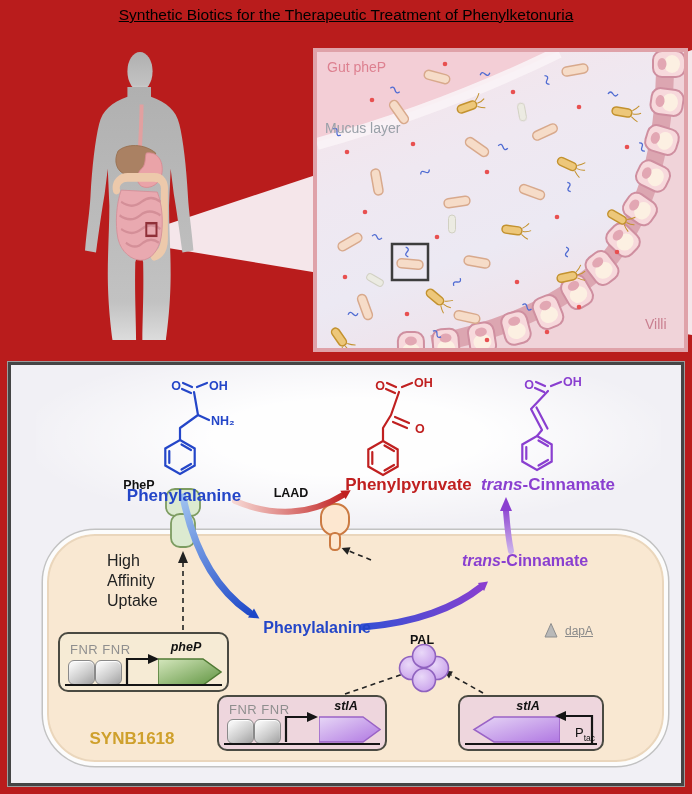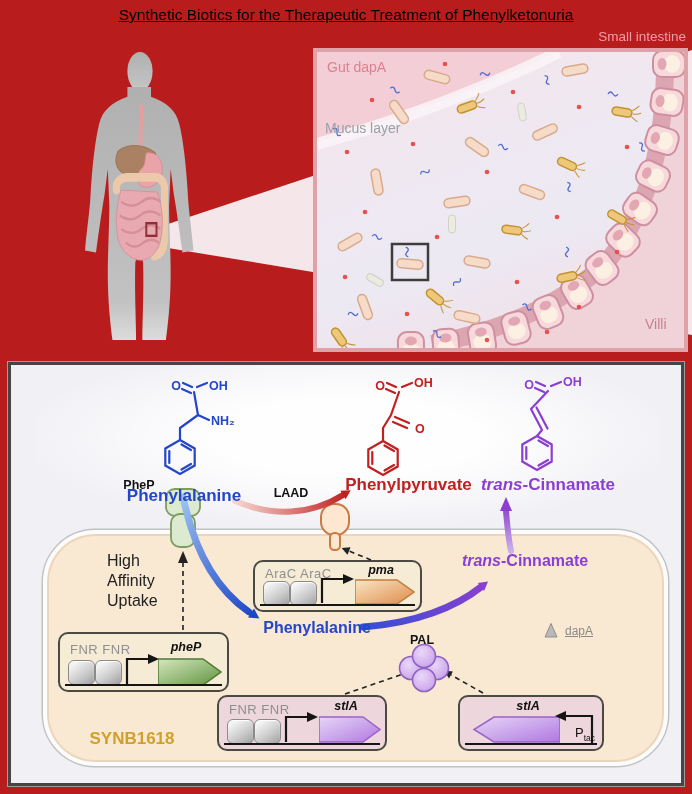--- a/index.html
+++ b/index.html
@@ -71,21 +71,20 @@
       </radialGradient>
       <linearGradient id="bodygrad" x1="0" y1="0" x2="0" y2="1">
         <stop offset="0" stop-color="#b0b0b0"></stop>
           <stop offset=".85" stop-color="#c2c2c2"></stop>
         <stop offset="1" stop-color="#dcdcdc"></stop>
       </linearGradient>
     </defs>
   </svg>
 
   <div class="abs title">Synthetic Biotics for the Therapeutic Treatment of Phenylketonuria</div>
-  <div class="abs si-label">Small intestine</div>
 
   <svg class="abs" style="left:0;top:0;z-index:0" width="692" height="360">
     <polygon points="156,228 692,50 692,335 156,246" fill="#f5e6ea"></polygon>
   </svg>
 
   <svg class="abs" style="left:30px;top:48px;z-index:1" width="220" height="292" viewBox="0 0 280 300" preserveAspectRatio="none">
     <ellipse cx="140" cy="24" rx="16" ry="20" fill="url(#bodygrad)"></ellipse>
     <path fill="url(#bodygrad)" d="M124,40 L124,50 C104,56 92,64 88,78 C83,94 79,122 77,152 C76,168 72,188 70,208 L84,210
          C88,186 92,164 95,150 L99,124 L101,162 C101,184 99,208 99,232 C99,262 103,288 105,300
          L135,300 C135,280 133,252 134,220 L137,212 L141,212 L144,220 C145,252 143,280 143,300
@@ -269,21 +268,21 @@
         <path d="M-5,0 q2.5,-4 5,0 t5,0" transform="translate(140,230) rotate(-50)"></path>
         <path d="M-5,0 q2.5,-4 5,0 t5,0" transform="translate(210,255) rotate(25)"></path>
         <path d="M-5,0 q2.5,-4 5,0 t5,0" transform="translate(250,200) rotate(80)"></path>
         <path d="M-5,0 q2.5,-4 5,0 t5,0" transform="translate(36,262) rotate(-10)"></path>
         <path d="M-5,0 q2.5,-4 5,0 t5,0" transform="translate(120,282) rotate(35)"></path>
         <path d="M-5,0 q2.5,-4 5,0 t5,0" transform="translate(325,95) rotate(55)"></path>
         <path d="M-5,0 q2.5,-4 5,0 t5,0" transform="translate(90,200) rotate(75)"></path>
       </g>
       <rect x="75" y="192" width="36" height="36" fill="none" stroke="#3d3d3d" stroke-width="2.5"></rect>
     </svg>
-    <div class="plabel gut-lumen">Gut dapA</div>
+    <div class="plabel gut-lumen">Gut pheP</div>
     <div class="plabel mucus">Mucus layer</div>
     <div class="plabel villi-lbl">Villi</div>
   </div>
 
 
   <div class="abs bpanel">
     <div class="abs cloud"></div>
     <div class="abs cell"></div>
 
     <div class="cassette tan-c" style="left:47px;top:267px;width:167px;height:56px;">
@@ -294,34 +293,20 @@
         <path d="M3,32 V7 H24" stroke="#151515" stroke-width="2.2" fill="none"></path>
           <polygon points="24,2 35,7 24,12" fill="#151515"></polygon>
       </svg>
       <svg style="position:absolute;left:98px;top:24px" width="64" height="28">
         <polygon points="0,1 45,1 63,14 45,27 0,27" fill="url(#ggrad)" stroke="#4f7a33" stroke-width="1.5"></polygon>
       </svg>
       <div class="gene-label" style="left:94px;top:6px;width:64px">pheP</div>
       <div class="dna"></div>
     </div>
 
-    <div class="cassette tan-c" style="left:242px;top:195px;width:165px;height:48px;">
-      <div class="regs" style="left:10px;top:4px"><span>AraC</span> <span>AraC</span></div>
-      <div class="sq" style="left:8px;top:19px"></div>
-      <div class="sq" style="left:35px;top:19px"></div>
-      <svg style="position:absolute;left:64px;top:11px" width="36" height="32">
-        <path d="M3,30 V6 H24" stroke="#151515" stroke-width="2.2" fill="none"></path>
-          <polygon points="24,1 35,6 24,11" fill="#151515"></polygon>
-      </svg>
-      <svg style="position:absolute;left:100px;top:17px" width="60" height="26">
-        <polygon points="0,1 42,1 59,13 42,25 0,25" fill="url(#ograd)" stroke="#c27a3e" stroke-width="1.5"></polygon>
-      </svg>
-      <div class="gene-label" style="left:96px;top:1px;width:60px">pma</div>
-      <div class="dna"></div>
-    </div>
 
     <div class="cassette pink-c" style="left:206px;top:330px;width:166px;height:52px;">
       <div class="regs" style="left:10px;top:5px"><span>FNR</span> <span>FNR</span></div>
       <div class="sq" style="left:8px;top:22px"></div>
       <div class="sq" style="left:35px;top:22px"></div>
       <svg style="position:absolute;left:64px;top:13px" width="36" height="34">
         <path d="M3,32 V7 H24" stroke="#151515" stroke-width="2.2" fill="none"></path>
           <polygon points="24,2 35,7 24,12" fill="#151515"></polygon>
       </svg>
       <svg style="position:absolute;left:100px;top:19px" width="62" height="27">

